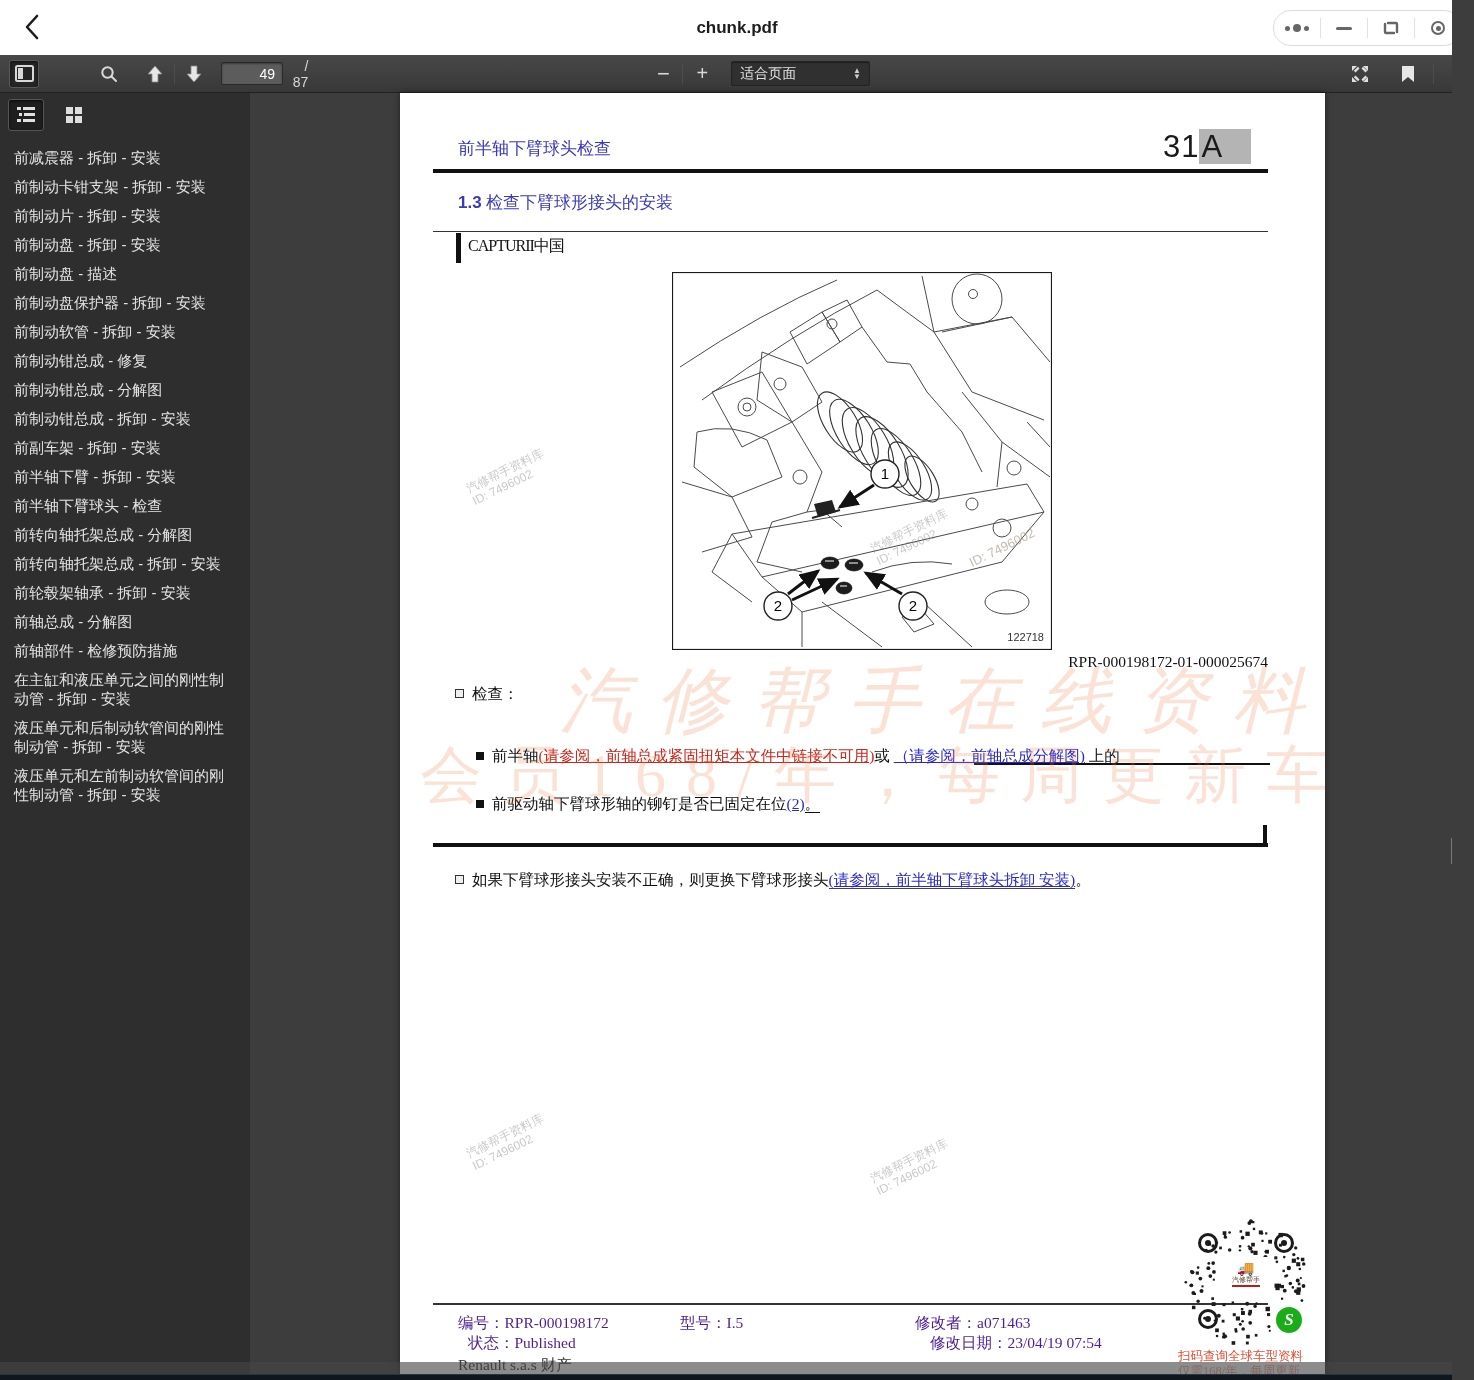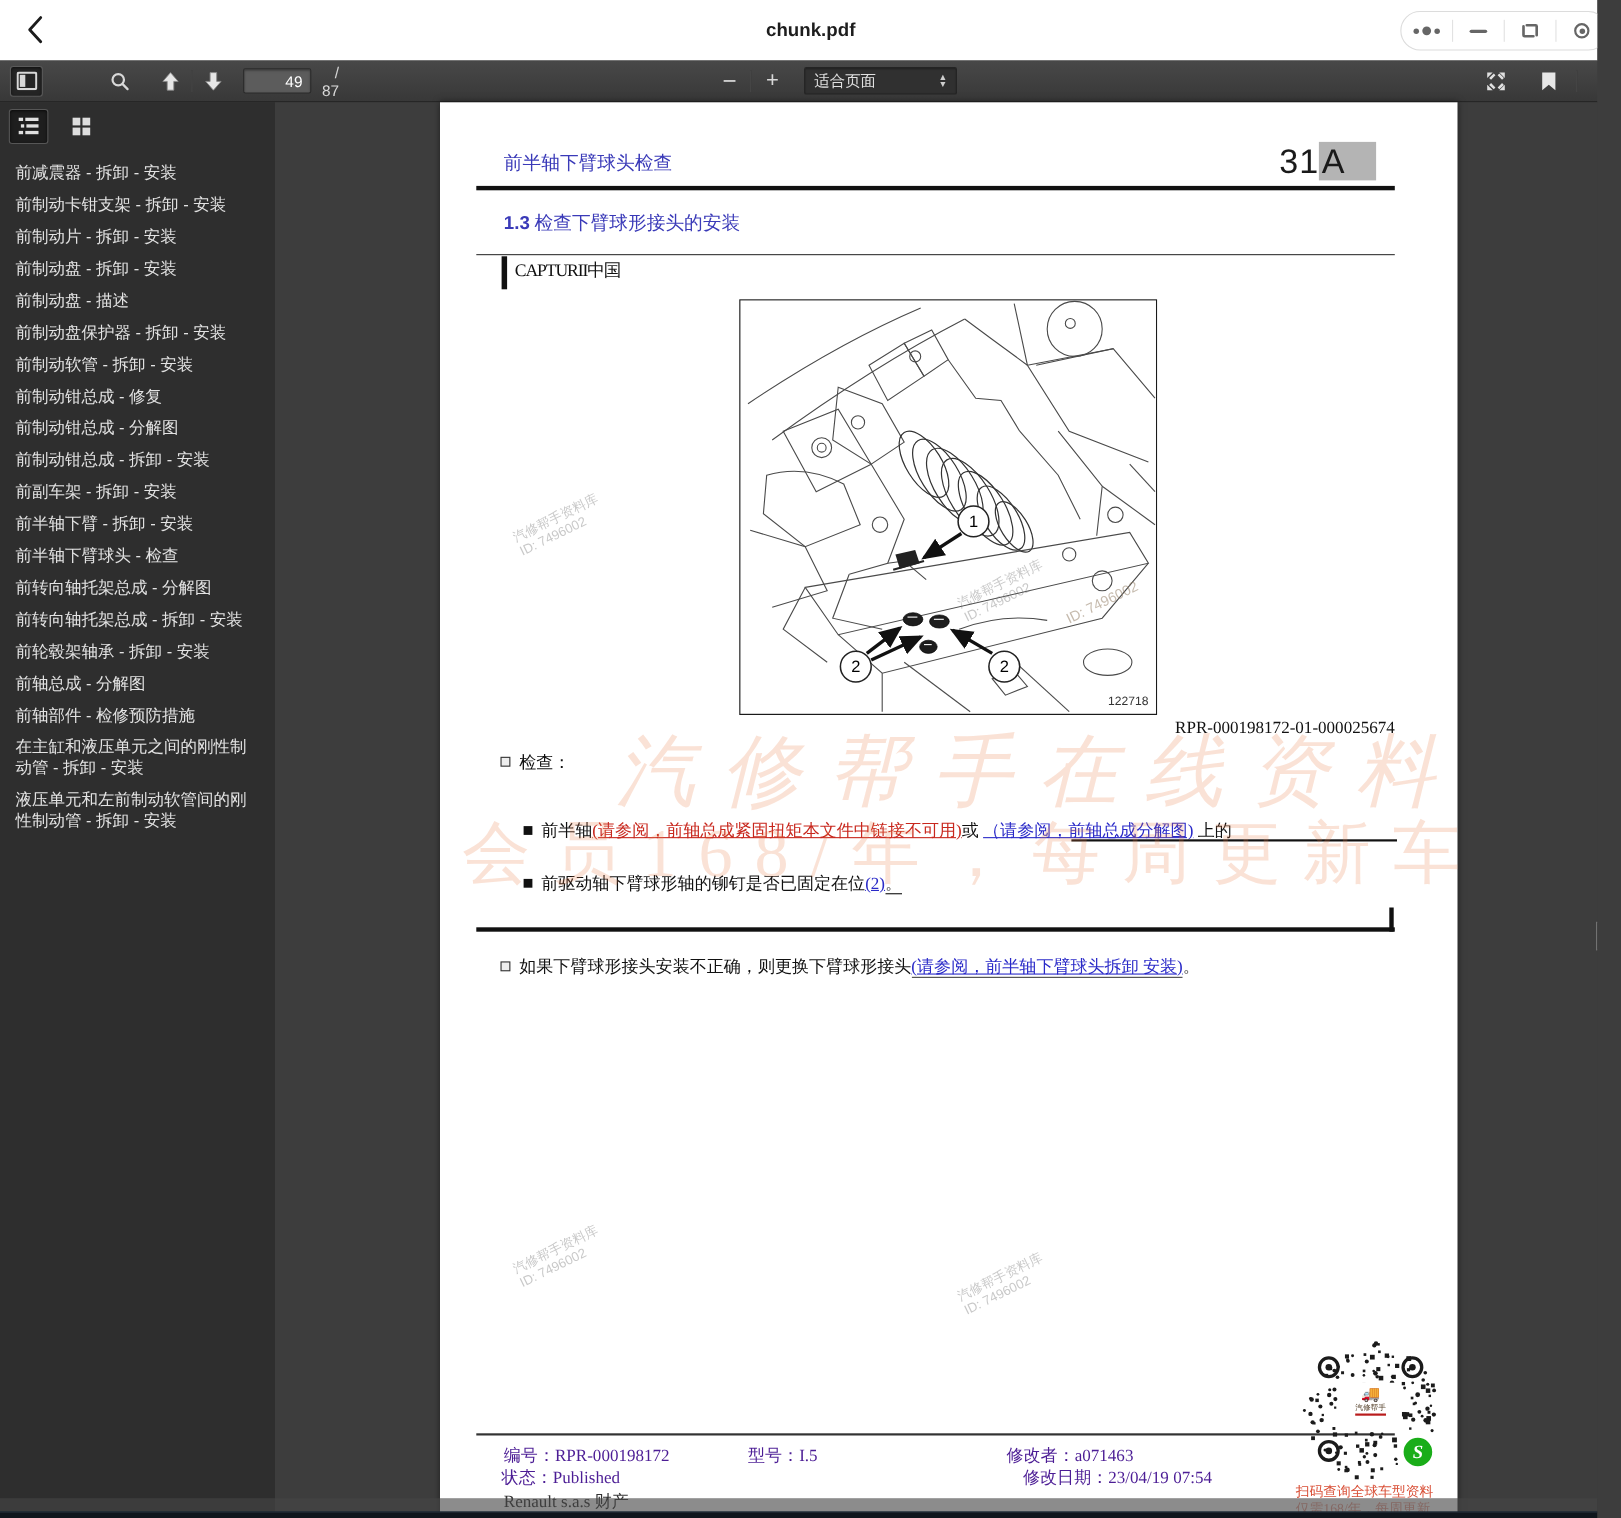--- a/index.html
+++ b/index.html
@@ -231,20 +231,21 @@
         <div class="toc-item">前制动钳总成 - 拆卸 - 安装</div>
         <div class="toc-item">前副车架 - 拆卸 - 安装</div>
         <div class="toc-item">前半轴下臂 - 拆卸 - 安装</div>
         <div class="toc-item">前半轴下臂球头 - 检查</div>
         <div class="toc-item">前转向轴托架总成 - 分解图</div>
         <div class="toc-item">前转向轴托架总成 - 拆卸 - 安装</div>
         <div class="toc-item">前轮毂架轴承 - 拆卸 - 安装</div>
         <div class="toc-item">前轴总成 - 分解图</div>
         <div class="toc-item">前轴部件 - 检修预防措施</div>
         <div class="toc-item">在主缸和液压单元之间的刚性制动管 - 拆卸 - 安装</div>
+        <div class="toc-item">液压单元和后制动软管间的刚性制动管 - 拆卸 - 安装</div>
         <div class="toc-item">液压单元和左前制动软管间的刚性制动管 - 拆卸 - 安装</div>
       </div>
   </div>
 
   <div class="viewer">
     <div class="page">
 
       <div class="doc-title">前半轴下臂球头检查</div>
       <div class="page-code"><span>31</span><span class="hl">A</span></div>
       <div class="rule-thick" style="top:76px;"></div>
@@ -383,21 +384,21 @@
 
       <div class="wm-gray" style="left:66px;top:370px;"><span>汽修帮手资料库</span><br><span>ID: 7496002</span></div>
       <div class="wm-gray" style="left:470px;top:430px;"><span>汽修帮手资料库</span><br><span>ID: 7496002</span></div>
       <div class="wm-gray" style="left:66px;top:1035px;"><span>汽修帮手资料库</span><br><span>ID: 7496002</span></div>
       <div class="wm-gray" style="left:470px;top:1060px;"><span>汽修帮手资料库</span><br><span>ID: 7496002</span></div>
 
       <div class="rule-thin" style="top:1210px;height:2px;"></div>
       <div class="footer-line" style="left:58px;top:1220px;"><span>编号：</span><span>RPR-000198172</span></div>
       <div class="footer-line" style="left:280px;top:1220px;"><span>型号：</span><span>I.5</span></div>
       <div class="footer-line" style="left:515px;top:1220px;"><span>修改者：</span><span>a071463</span></div>
-      <div class="footer-line" style="left:56px;top:1240px;"><span>状态：</span><span>Published</span></div>
+      <div class="footer-line" style="left:68px;top:1240px;"><span>状态：</span><span>Published</span></div>
       <div class="footer-line" style="left:530px;top:1240px;"><span>修改日期：</span><span>23/04/19 07:54</span></div>
       <div class="footer-line" style="left:58px;top:1262px;color:#333;">Renault s.a.s 财产</div>
 
       <div class="qr-wrap">
         <div class="qr-canvas">
           <svg id="qr-svg" width="136" height="136" viewBox="0 0 136 136">
               <rect x="33.3075945102542" y="48.26734968441028" width="3.6769173629940104" height="3.6769173629940104" fill="#1b1b1b" rx="1.8384586814970052"></rect>
               <rect x="53.609801775069435" y="128.16657193583166" width="3.6113161094539405" height="3.6113161094539405" fill="#1b1b1b"></rect>
               <rect x="67.17263034318186" y="88.79386100744556" width="4.039577771182907" height="4.039577771182907" fill="#1b1b1b" rx="2.0197888855914536"></rect>
               <rect x="74.09086996299656" y="8.002289507395979" width="2.276102447638336" height="2.276102447638336" fill="#1b1b1b"></rect>

